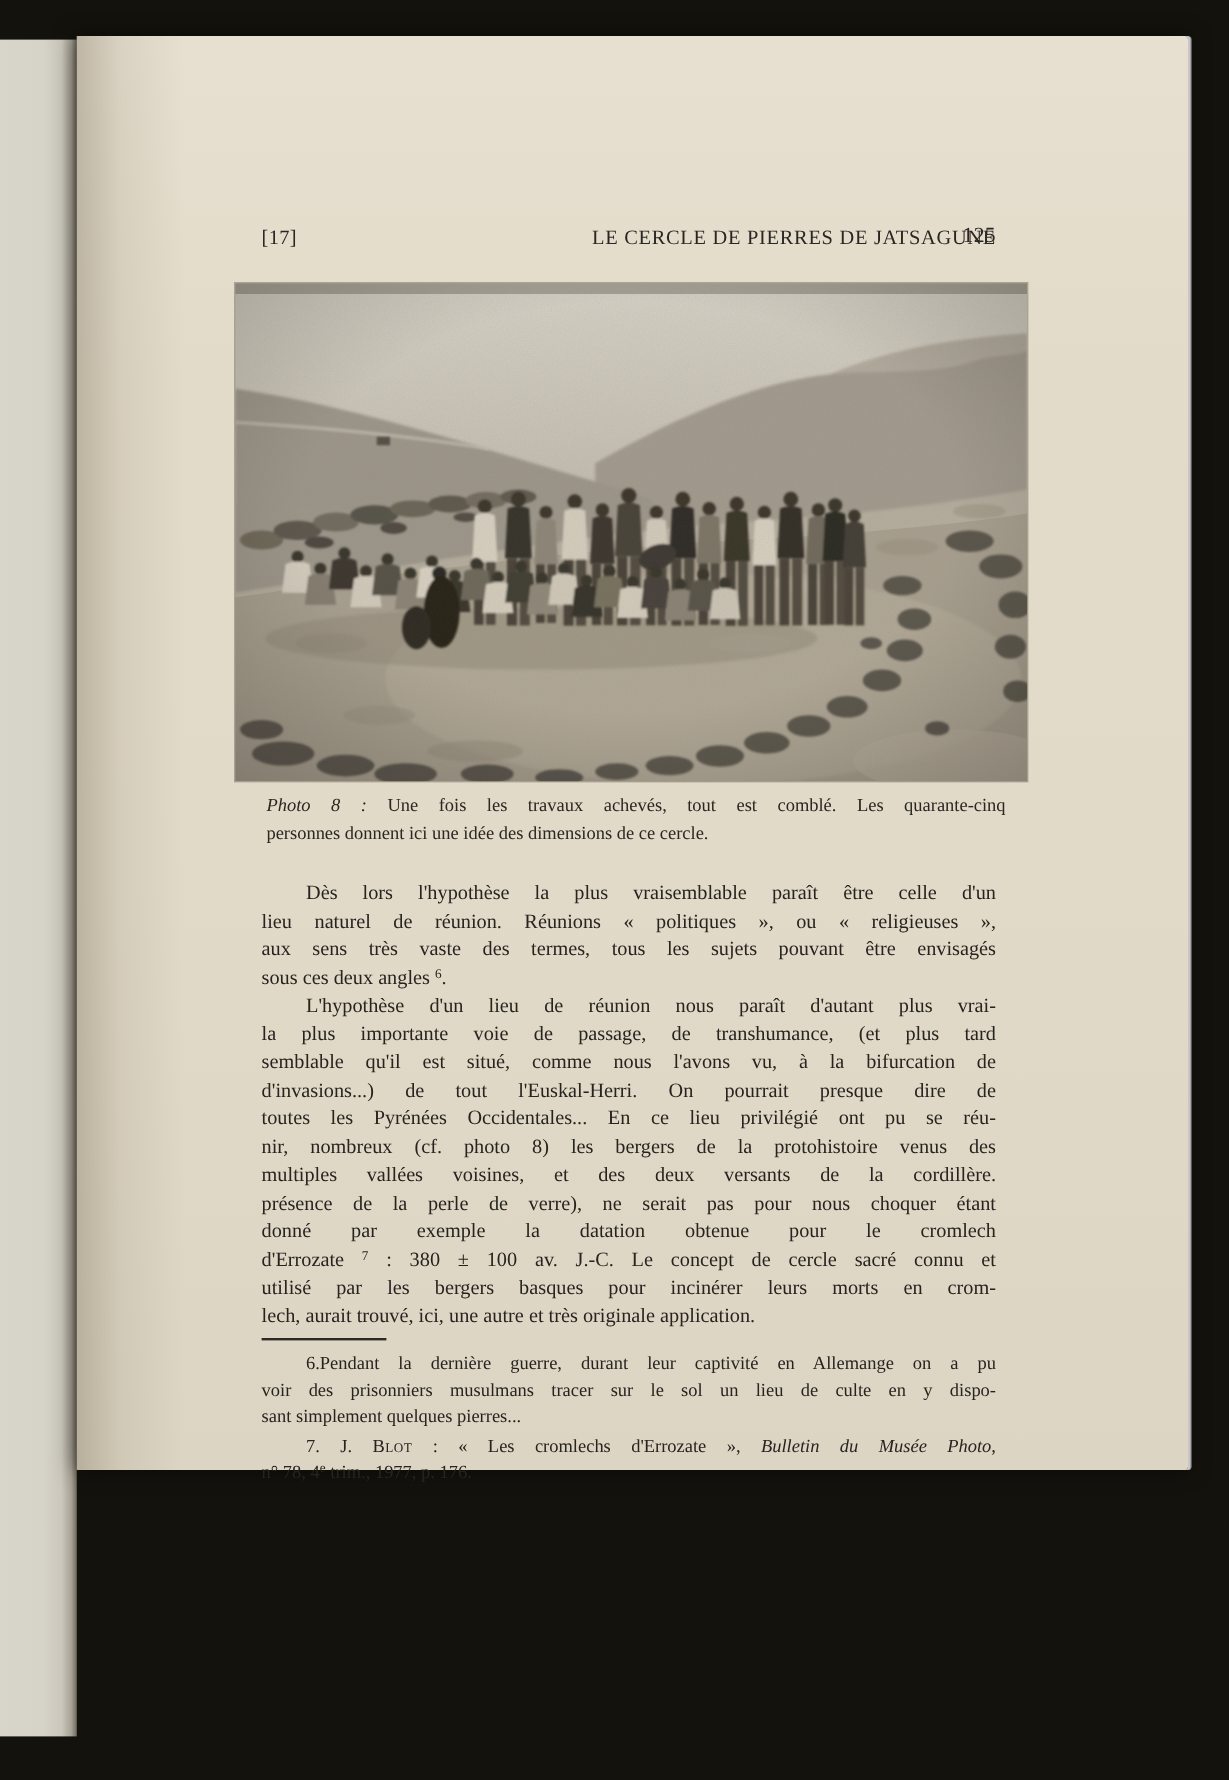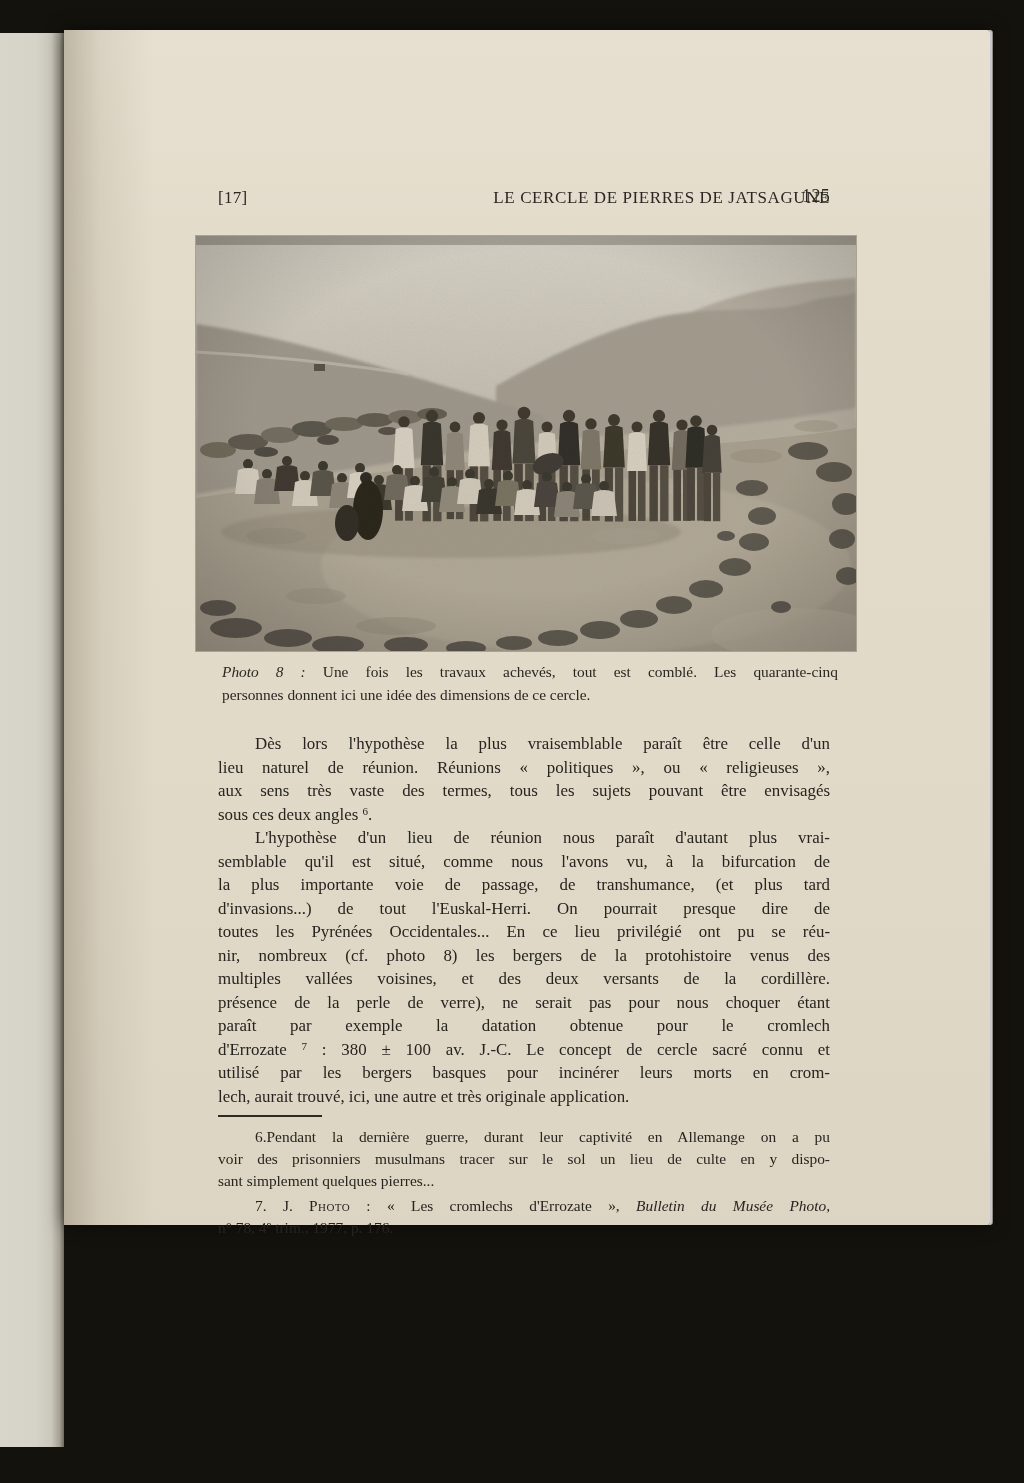--- a/index.html
+++ b/index.html
@@ -240,34 +240,34 @@
     <div class="cap2">personnes donnent ici une idée des dimensions de ce cercle.</div>
   </div>
 
   <div class="bodycol">
     <div class="ln ind">Dès lors l'hypothèse la plus vraisemblable paraît être celle d'un</div>
     <div class="ln">lieu naturel de réunion. Réunions « politiques », ou « religieuses »,</div>
     <div class="ln">aux sens très vaste des termes, tous les sujets pouvant être envisagés</div>
     <div class="ln last"><span>sous ces deux angles </span><sup class="sup">6</sup><span>.</span></div>
 
     <div class="ln ind">L'hypothèse d'un lieu de réunion nous paraît d'autant plus vrai-</div>
+    <div class="ln">la plus importante voie de passage, de transhumance, (et plus tard</div>
     <div class="ln">semblable qu'il est situé, comme nous l'avons vu, à la bifurcation de</div>
-    <div class="ln">la plus importante voie de passage, de transhumance, (et plus tard</div>
     <div class="ln">d'invasions...) de tout l'Euskal-Herri. On pourrait presque dire de</div>
     <div class="ln">toutes les Pyrénées Occidentales... En ce lieu privilégié ont pu se réu-</div>
     <div class="ln">nir, nombreux (cf. photo 8) les bergers de la protohistoire venus des</div>
     <div class="ln">multiples vallées voisines, et des deux versants de la cordillère.</div>
     <div class="ln">présence de la perle de verre), ne serait pas pour nous choquer étant</div>
-    <div class="ln">paraît par exemple la datation obtenue pour le cromlech</div>
+    <div class="ln">donné par exemple la datation obtenue pour le cromlech</div>
     <div class="ln"><span>d'Errozate </span><sup class="sup">7</sup><span> : 380 ± 100 av. J.-C. Le concept de cercle sacré connu et</span></div>
     <div class="ln">utilisé par les bergers basques pour incinérer leurs morts en crom-</div>
     <div class="ln last">lech, aurait trouvé, ici, une autre et très originale application.</div>
 
     <div class="fnrule"></div>
 
     <div class="ln ind fn">6.Pendant la dernière guerre, durant leur captivité en Allemange on a pu</div>
     <div class="ln fn">voir des prisonniers musulmans tracer sur le sol un lieu de culte en y dispo-</div>
     <div class="ln last fn">sant simplement quelques pierres...</div>
 
-    <div class="ln ind fn fn7"><span>7. J. </span><span class="smcaps">Photo</span><span> : « Les cromlechs d'Errozate », </span><span class="ital">Bulletin du Musée Photo,</span></div>
+    <div class="ln ind fn fn7"><span>7. J. </span><span class="smcaps">Blot</span><span> : « Les cromlechs d'Errozate », </span><span class="ital">Bulletin du Musée Photo,</span></div>
     <div class="ln last fn"><span>n° 78, 4</span><sup class="sup">e</sup><span> trim., 1977, p. 176.</span></div>
   </div>
 </div>
 
 </body></html>

